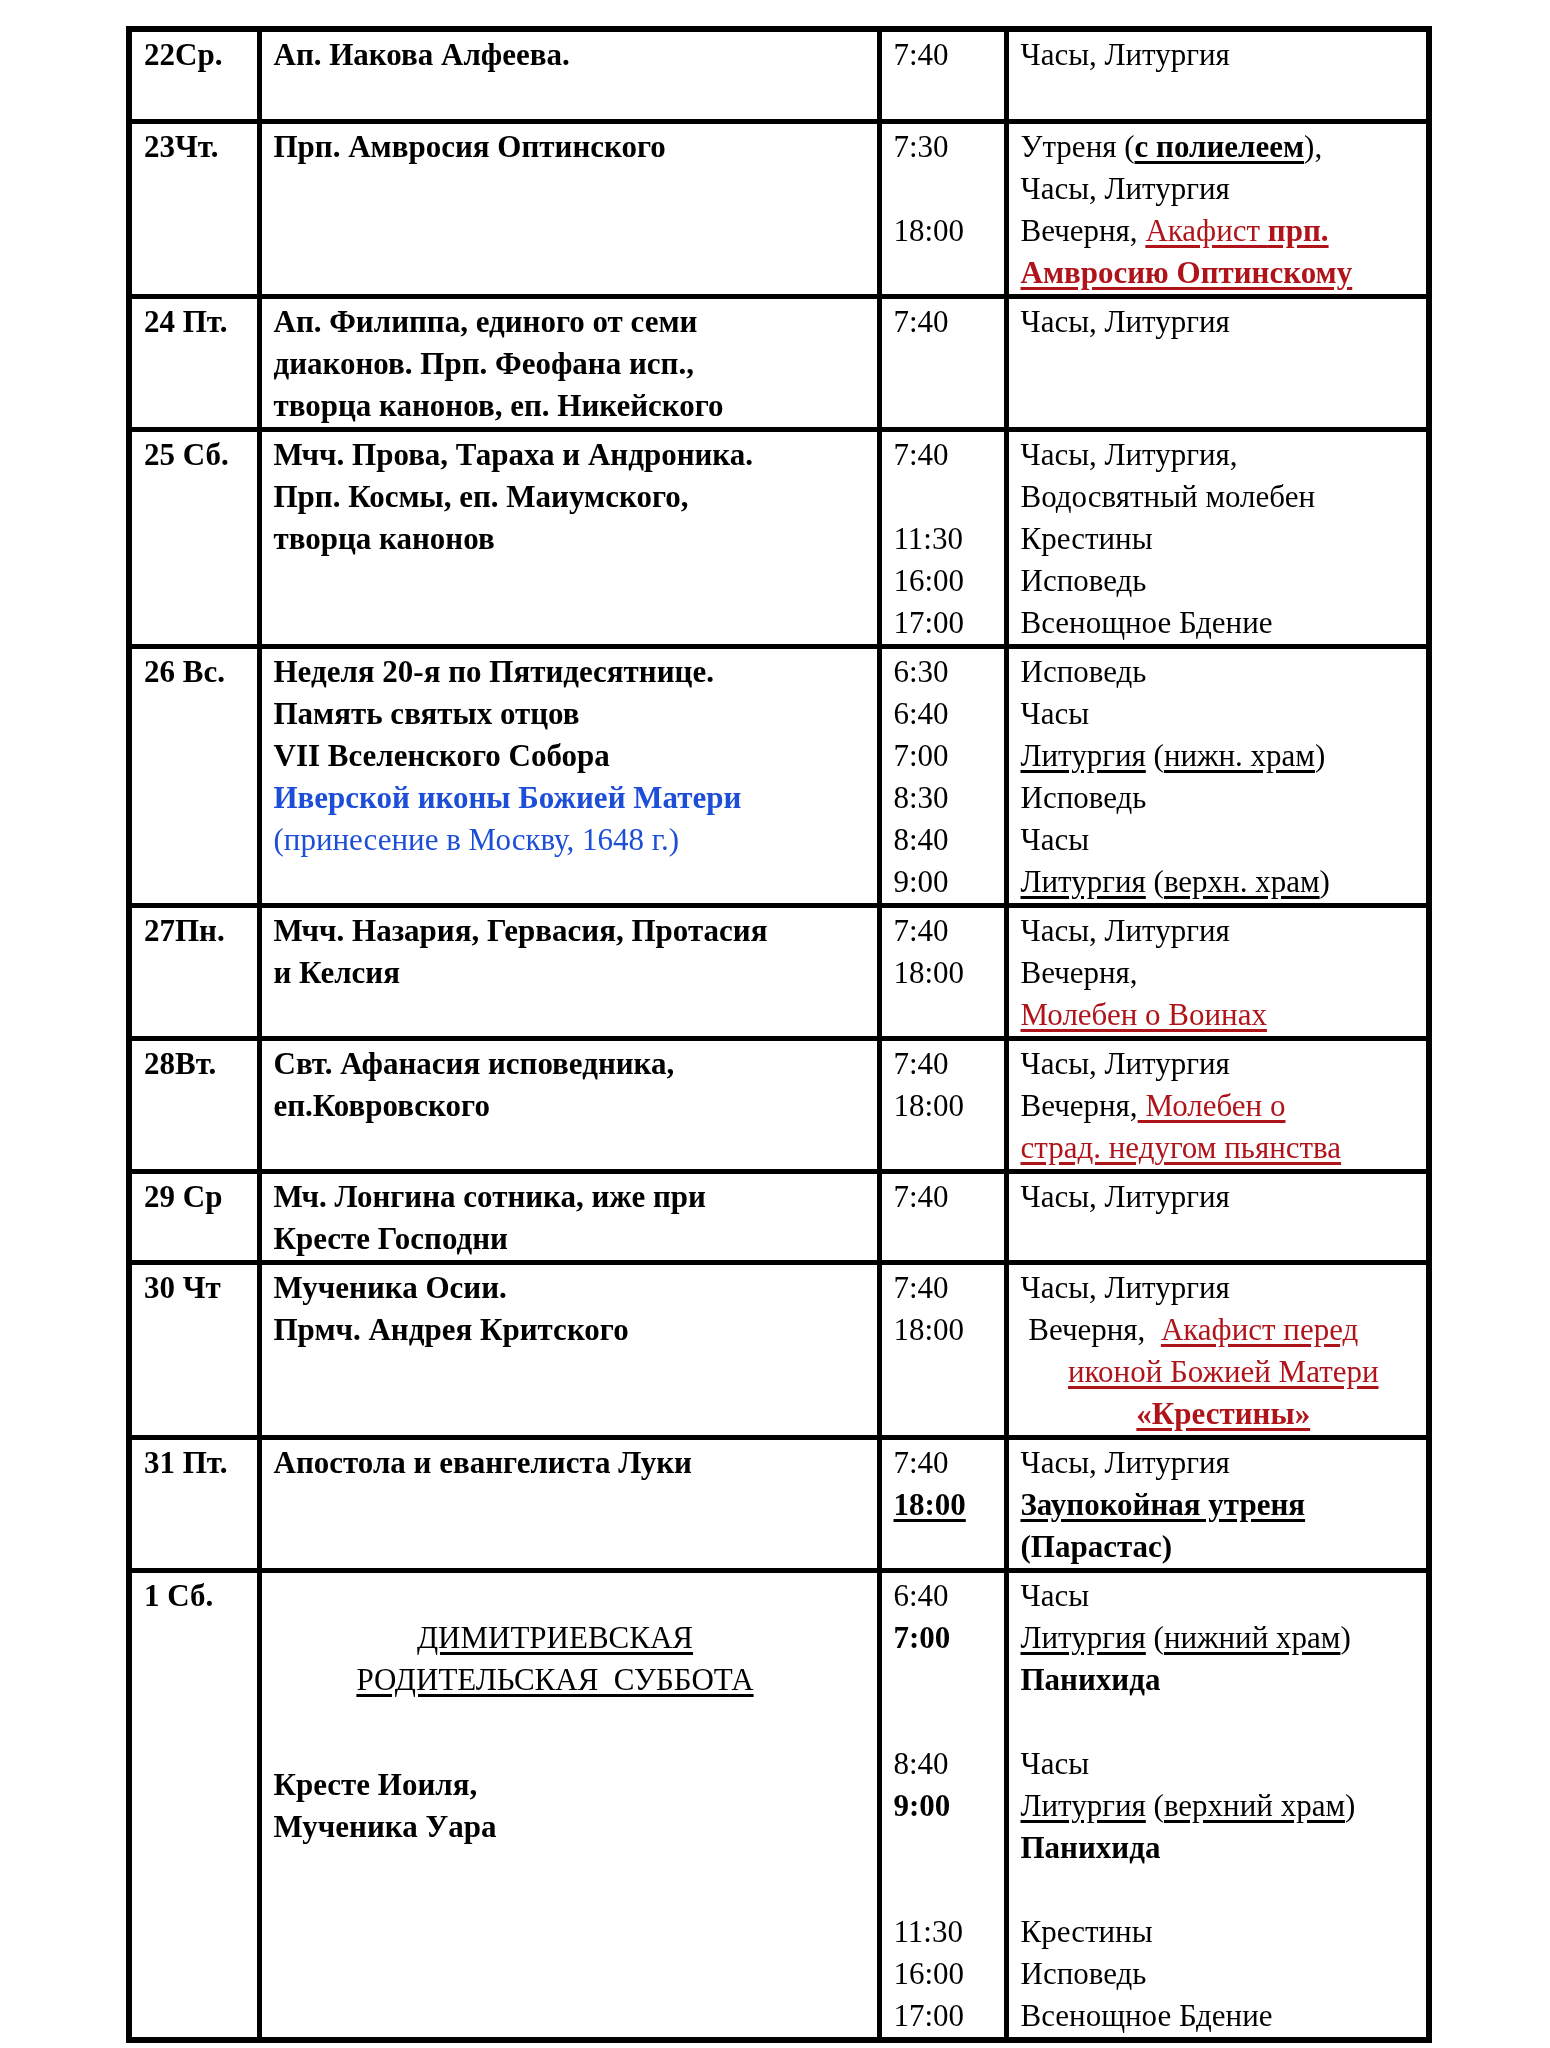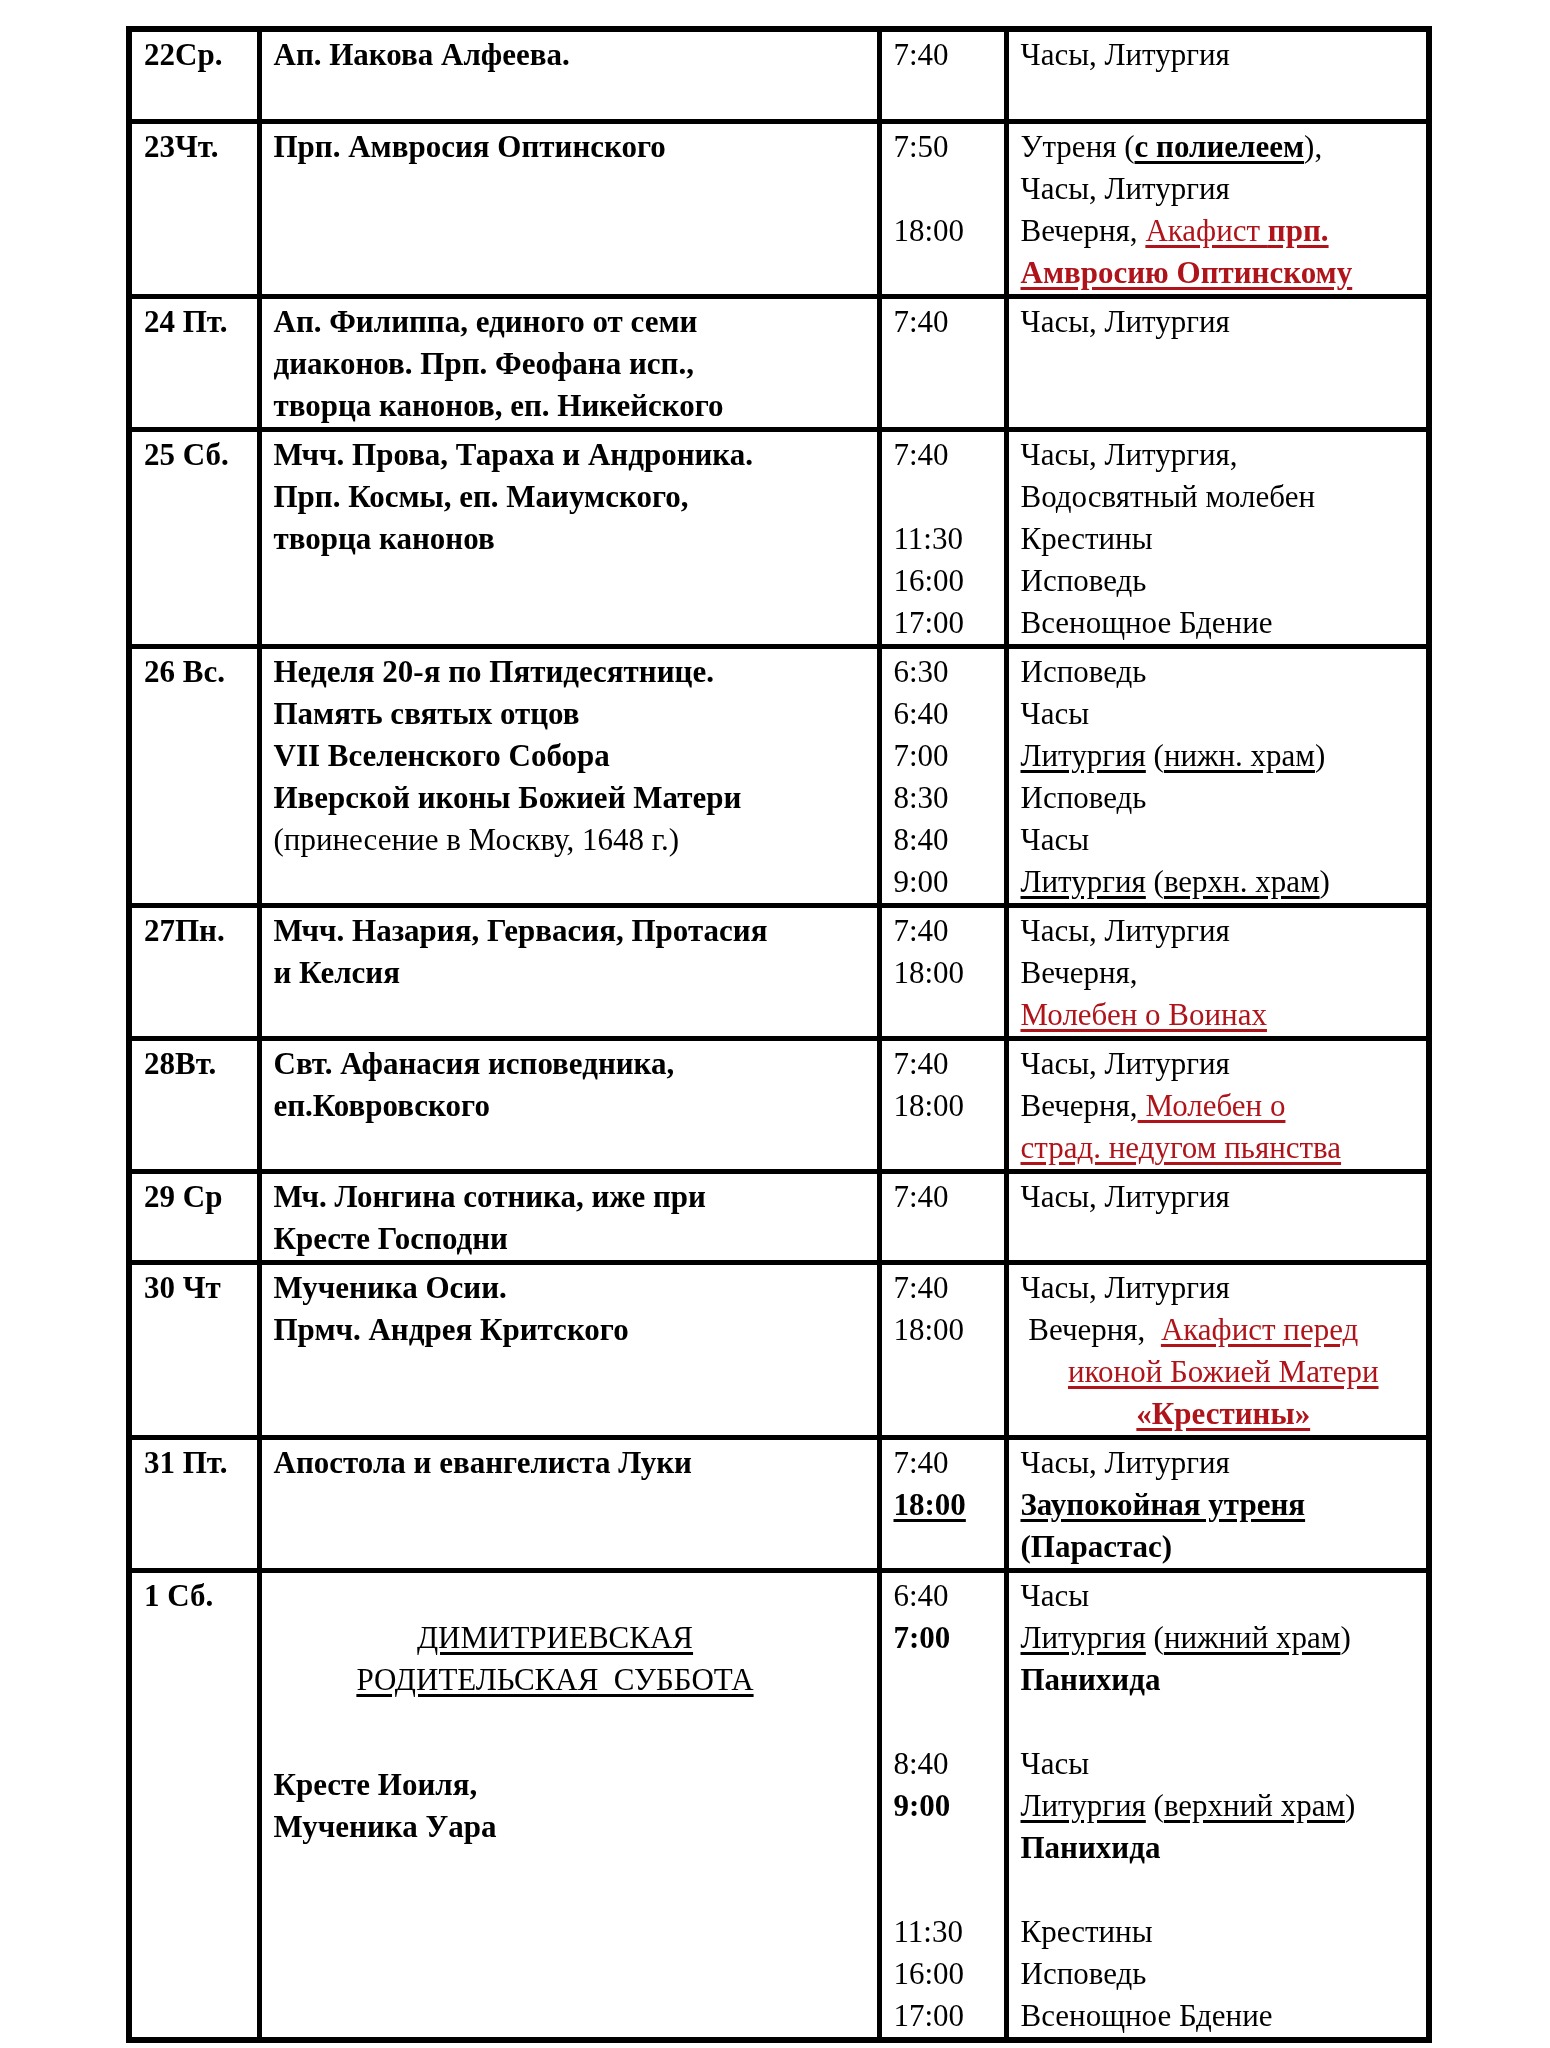--- a/index.html
+++ b/index.html
@@ -13,21 +13,21 @@
   col.c-time { width: 127px; }
   col.c-svc { width: 423px; }
   .line { font-size: 31px; line-height: 42px; white-space: nowrap; }
   td.date { font-weight: bold; padding: 2px 0 0 12px !important; }
   td.saint { font-weight: bold; padding: 2px 0 0 12px !important; }
   td.time { padding: 2px 0 0 12px !important; }
   td.svc { padding: 2px 0 0 12px !important; }
   .b { font-weight: bold; }
   .u { text-decoration: underline; text-underline-offset: 4px; }
   .red { color: #b0141b; }
-  .blue { color: #000000; }
+  .blue { color: #1d4ed8; }
   .center { text-align: center; }
   .gap { height: 42px; }
   .gap-half { height: 21px; }
   .blue-name { font-weight: bold; }
   .blue-note { font-weight: normal; }
 </style>
 </head>
 <body>
 
 <table class="sched">
@@ -55,21 +55,21 @@
   </tr>
 
   <tr style="height:133px">
     <td class="date">
           <div class="line">23Чт.</div>
         </td>
     <td class="saint">
           <div class="line">Прп. Амвросия Оптинского</div>
         </td>
     <td class="time">
-      <div class="line">7:50</div>
+      <div class="line">7:30</div>
       <div class="gap"></div>
       <div class="line">18:00</div>
     </td>
     <td class="svc">
       <div class="line"><span>Утреня (</span><span class="b u">с полиелеем</span><span>),</span></div>
       <div class="line">Часы, Литургия</div>
       <div class="line"><span>Вечерня, </span><span class="red u">Акафист </span><span class="red u b">прп.</span></div>
       <div class="line red u b">Амвросию Оптинскому</div>
     </td>
   </tr>

